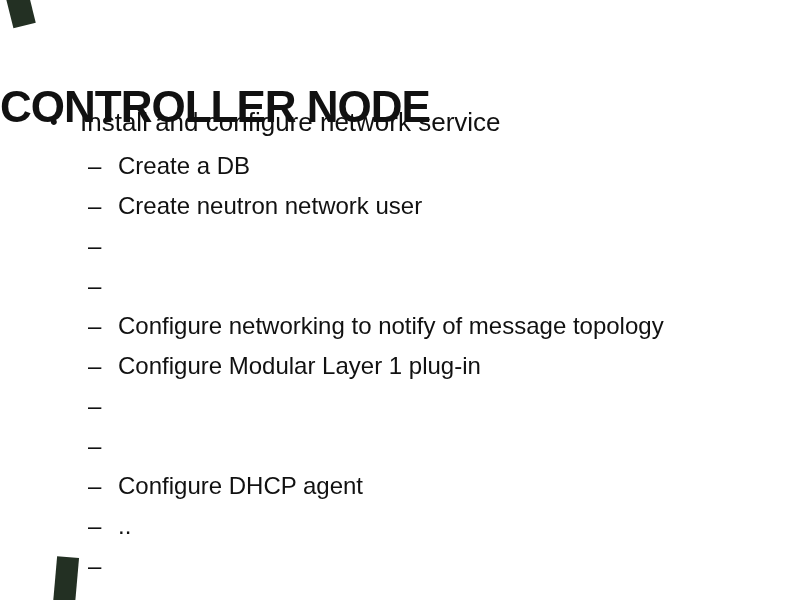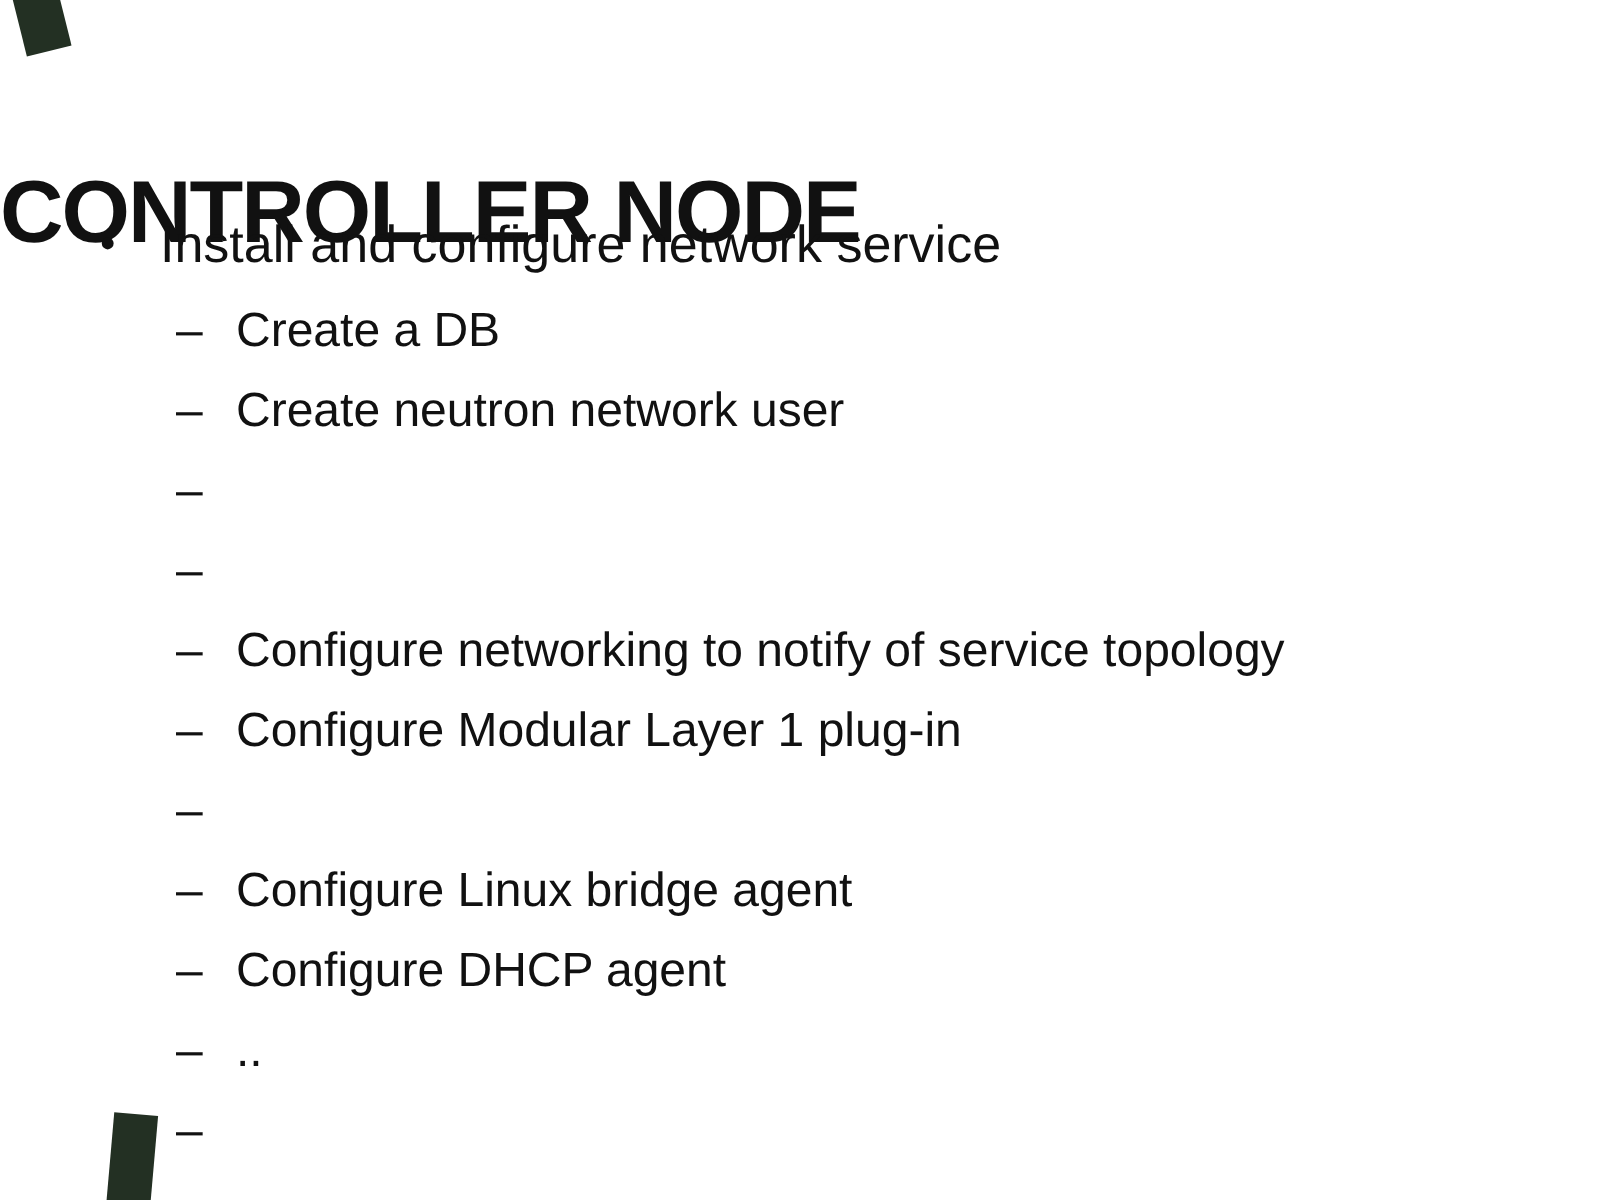--- a/index.html
+++ b/index.html
@@ -109,32 +109,31 @@
       <span>Create neutron network user</span>
     </li>
     <li class="sub-item">
       <span class="dash">–</span>
     </li>
     <li class="sub-item">
       <span class="dash">–</span>
     </li>
     <li class="sub-item">
       <span class="dash">–</span>
-      <span>Configure networking to notify of service topology</span>
+      <span>Configure networking to notify of message topology</span>
     </li>
     <li class="sub-item">
       <span class="dash">–</span>
       <span>Configure Modular Layer 1 plug-in</span>
     </li>
     <li class="sub-item">
       <span class="dash">–</span>
     </li>
     <li class="sub-item">
       <span class="dash">–</span>
-      <span>Configure Linux bridge agent</span>
     </li>
     <li class="sub-item">
       <span class="dash">–</span>
       <span>Configure DHCP agent</span>
     </li>
     <li class="sub-item">
       <span class="dash">–</span>
       <span>..</span>
     </li>
     <li class="sub-item">

